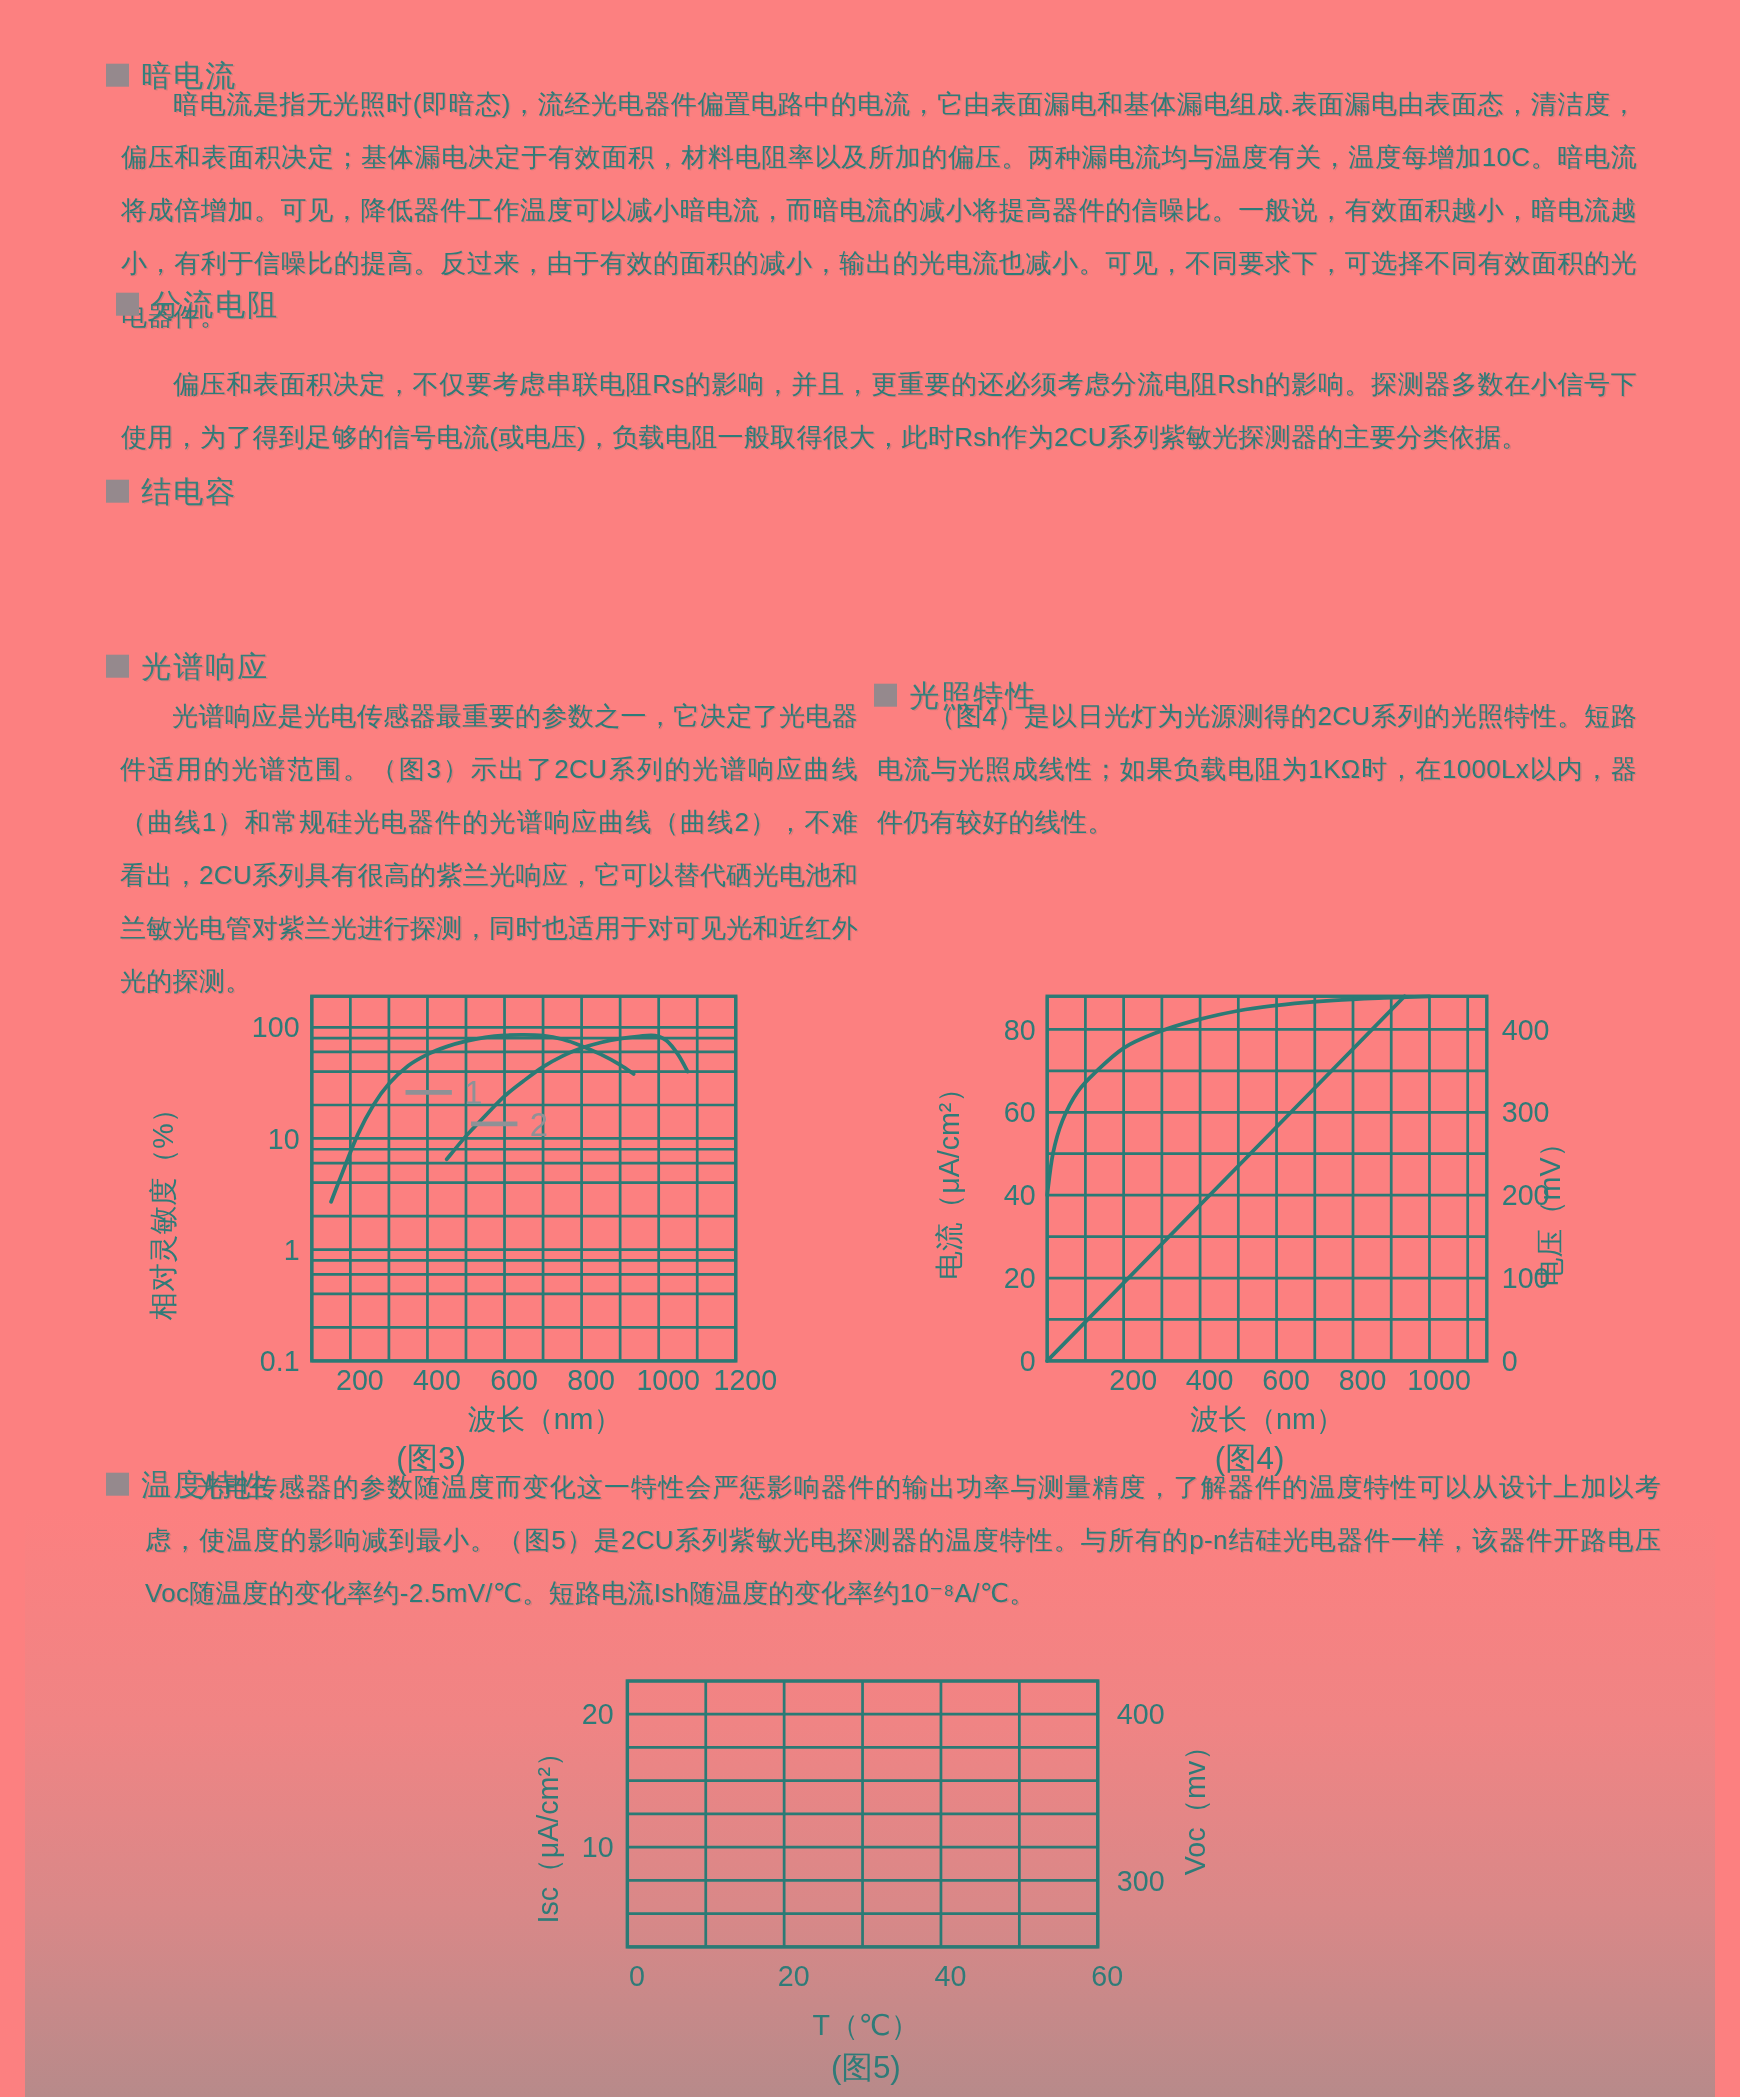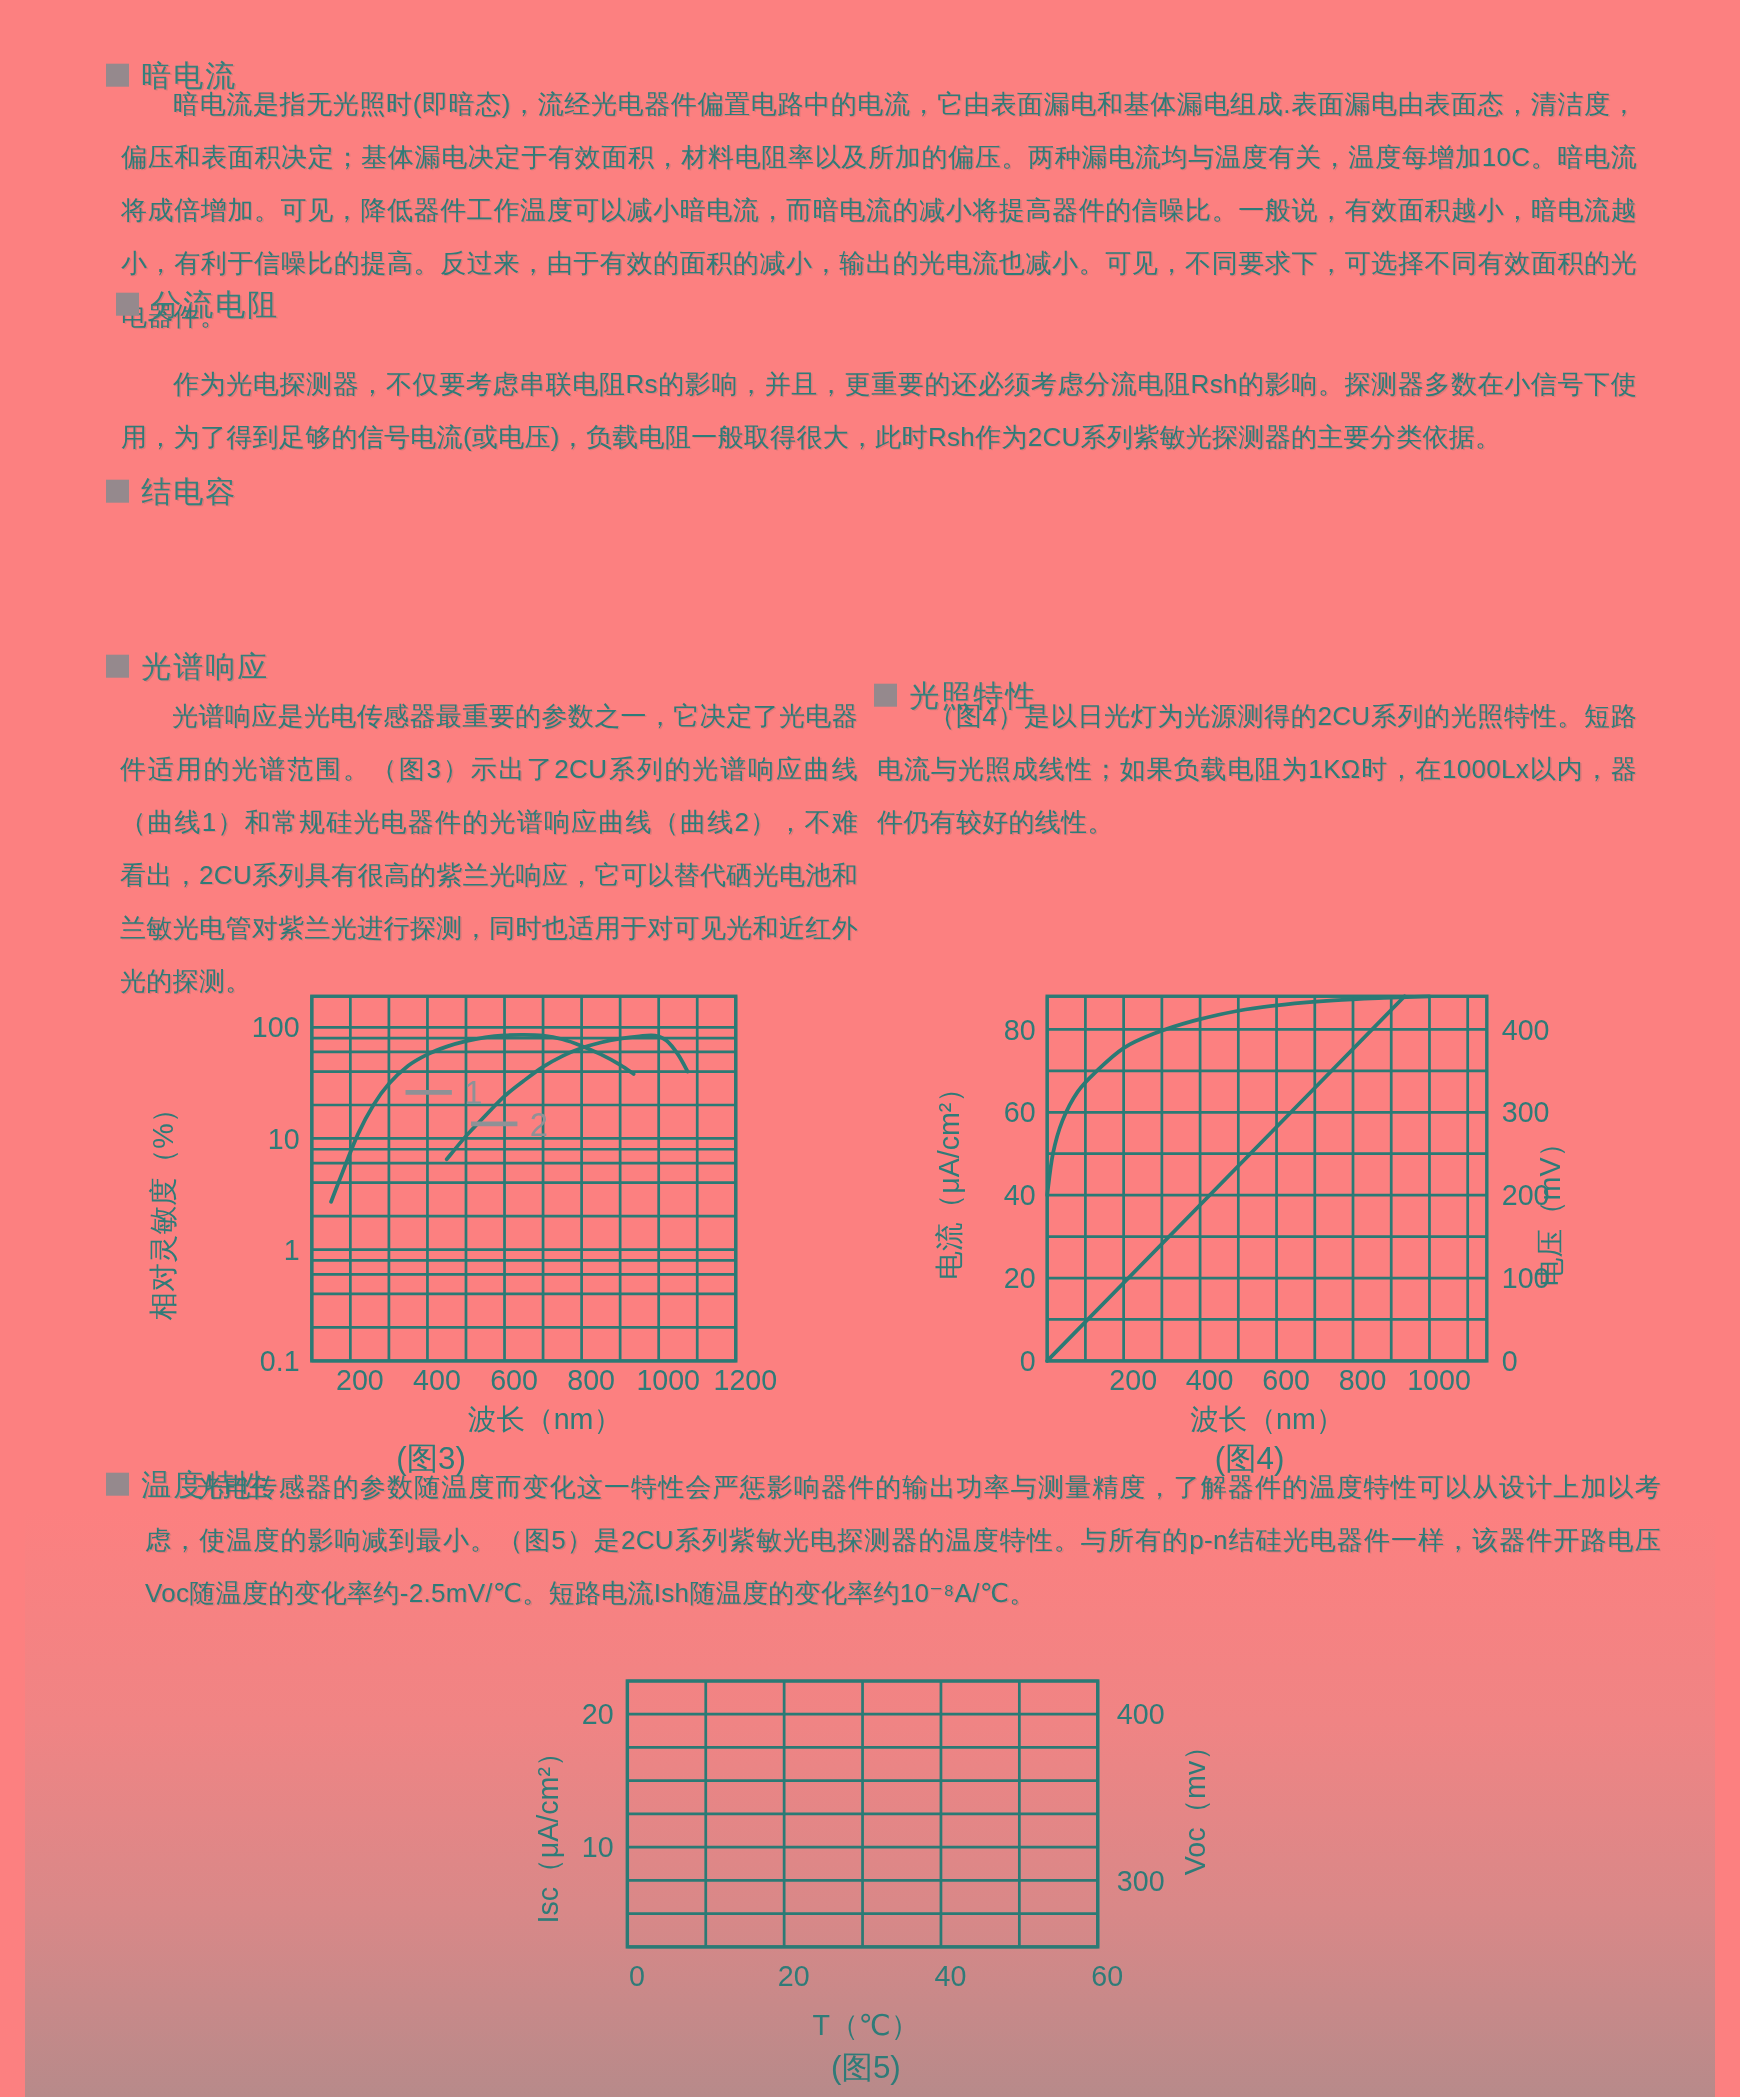--- a/index.html
+++ b/index.html
@@ -39,21 +39,21 @@
   <div class="content-bg"></div>
 
   <div class="sec-h" style="left:106px;top:56px;">
     <span class="sq"></span><span>暗电流</span>
   </div>
   <div class="para" style="left:121px;top:78px;width:1516px;">暗电流是指无光照时(即暗态)，流经光电器件偏置电路中的电流，它由表面漏电和基体漏电组成.表面漏电由表面态，清洁度，偏压和表面积决定；基体漏电决定于有效面积，材料电阻率以及所加的偏压。两种漏电流均与温度有关，温度每增加10C。暗电流将成倍增加。可见，降低器件工作温度可以减小暗电流，而暗电流的减小将提高器件的信噪比。一般说，有效面积越小，暗电流越小，有利于信噪比的提高。反过来，由于有效的面积的减小，输出的光电流也减小。可见，不同要求下，可选择不同有效面积的光电器件。</div>
 
   <div class="sec-h" style="left:116px;top:285px;">
     <span class="sq"></span><span>分流电阻</span>
   </div>
-  <div class="para" style="left:121px;top:358px;width:1516px;">作为光电探测器，不仅要考虑串联电阻Rs的影响，并且，更重要的还必须考虑分流电阻Rsh的影响。探测器多数在小信号下使用，为了得到足够的信号电流(或电压)，负载电阻一般取得很大，此时Rsh作为2CU系列紫敏光探测器的主要分类依据。</div>
+  <div class="para" style="left:121px;top:358px;width:1516px;">偏压和表面积决定，不仅要考虑串联电阻Rs的影响，并且，更重要的还必须考虑分流电阻Rsh的影响。探测器多数在小信号下使用，为了得到足够的信号电流(或电压)，负载电阻一般取得很大，此时Rsh作为2CU系列紫敏光探测器的主要分类依据。</div>
 
   <div class="sec-h" style="left:106px;top:472px;">
     <span class="sq"></span><span>结电容</span>
   </div>
 
   <div class="sec-h" style="left:106px;top:647px;">
     <span class="sq"></span><span>光谱响应</span>
   </div>
   <div class="sec-h" style="left:874px;top:676px;">
     <span class="sq"></span><span>光照特性</span>

